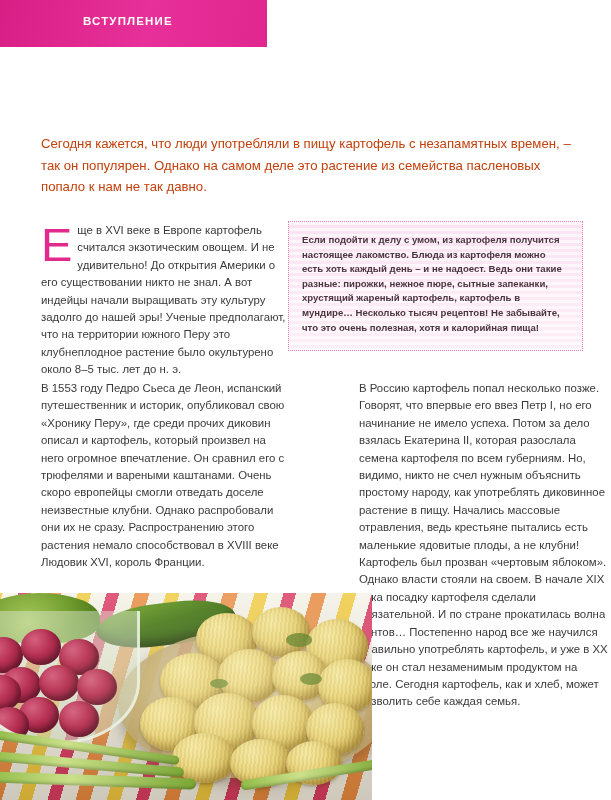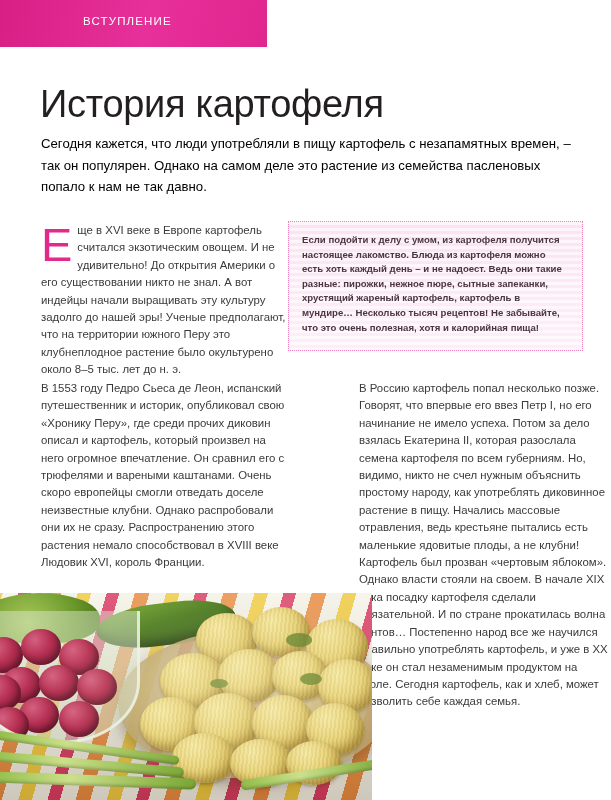--- a/index.html
+++ b/index.html
@@ -29,21 +29,21 @@
     height: 47px;
     background: #e22a8d;
     background: linear-gradient(100deg, #d81f86 0%, #e8309a 55%, #e0268f 100%);
   }
   .kicker-label {
     position: absolute;
     left: 47px;
     top: 16px;
     color: #ffffff;
     font-size: 11.5px;
-    font-weight: normal;
+    font-weight: bold;
     letter-spacing: 1.15px;
     line-height: 1;
     white-space: nowrap;
     padding-left: 36px;
   }
 
   
   .page-title {
     position: absolute;
     left: 40px;
@@ -58,21 +58,21 @@
   }
 
   
   .deck {
     position: absolute;
     left: 41px;
     top: 133px;
     width: 546px;
     font-size: 13.2px;
     line-height: 21.5px;
-    color: #000000;
+    color: #c2410c;
     margin: 0;
   }
 
   
   .col {
     position: absolute;
     width: 250px;
     font-size: 11.4px;
     line-height: 17.4px;
     color: #3a3a3a;
@@ -236,21 +236,20 @@
 </style>
 </head>
 <body>
 
 <div id="page">
 
   <div class="kicker-banner">
     <div class="kicker-label">ВСТУПЛЕНИЕ</div>
   </div>
 
-  <h1 class="page-title">История картофеля</h1>
 
   <p class="deck">Сегодня кажется, что люди употребляли в пищу картофель с незапамятных времен, – так он популярен. Однако на самом деле это растение из семейства пасленовых попало к нам не так давно.</p>
 
   <div class="col col-left intro-block">
     <p><span class="dropcap">Е</span><span>ще в XVI веке в Европе картофель считался экзотическим овощем. И не удивительно! До открытия Америки о его существовании никто не знал. А вот индейцы начали выращивать эту культуру задолго до нашей эры! Ученые предполагают, что на территории южного Перу это клубнеплодное растение было окультурено около 8–5 тыс. лет до н. э.</span></p>
   </div>
 
   <div class="recipe-box">
     <p class="recipe-body">Если подойти к делу с умом, из картофеля получится настоящее лакомство. Блюда из картофеля можно есть хоть каждый день – и не надоест. Ведь они такие разные: пирожки, нежное пюре, сытные запеканки, хрустящий жареный картофель, картофель в мундире… Несколько тысяч рецептов! Не забывайте, что это очень полезная, хотя и калорийная пища!</p>
   </div>

